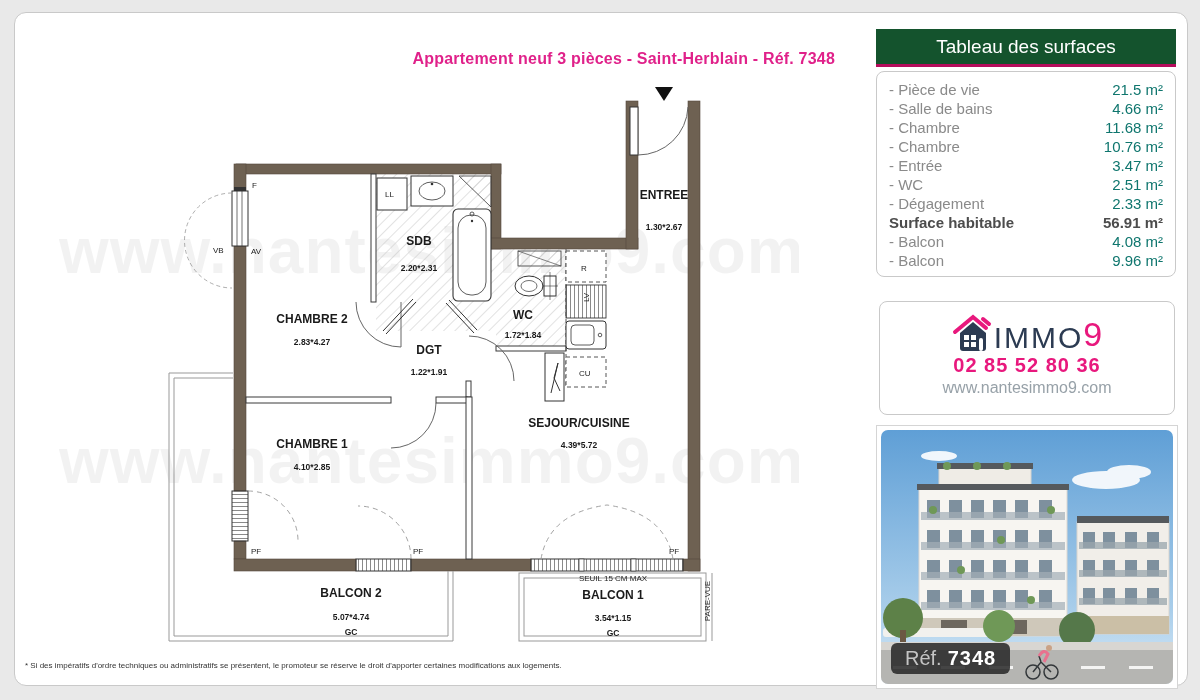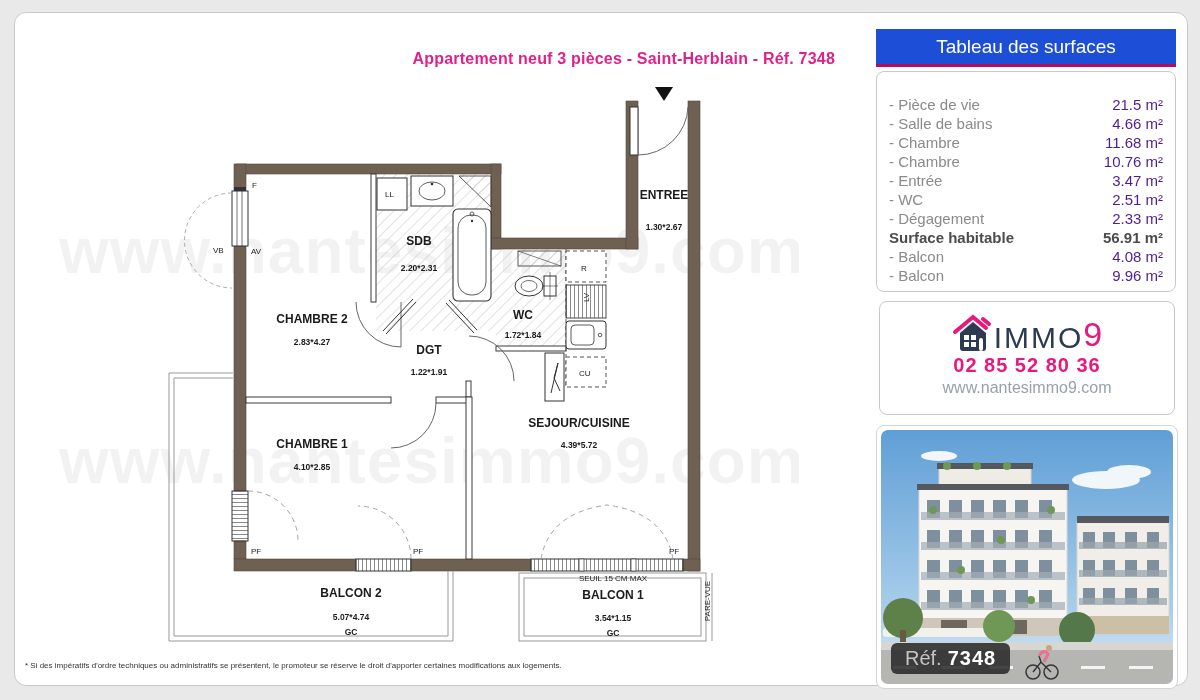--- a/index.html
+++ b/index.html
@@ -25,43 +25,43 @@
   .plan-wrap{position:absolute;left:146px;top:68px;width:620px;height:585px;z-index:2;}
   .plan-wrap svg{display:block;}
   text{font-family:"Liberation Sans",sans-serif;fill:#1a1a1a;}
   .room{font-size:12px;font-weight:bold;text-anchor:middle;}
   .dims{font-size:8.5px;font-weight:bold;text-anchor:middle;}
   .tiny{font-size:8px;text-anchor:middle;fill:#222;}
   .tinyL{font-size:8px;fill:#222;}
   
   .surfaces-card{position:absolute;left:861px;top:16px;width:300px;}
   .surfaces-header{
-    background:#1d4ed8;border-bottom:3px solid #b50d5c;border-radius:0;
+    background:#14532d;border-bottom:3px solid #b50d5c;border-radius:0;
     color:#fff;text-align:center;font-size:19px;padding:7px 0 6px;
   }
   .surfaces-body{
     margin-top:4px;border:1px solid #c9c9c9;border-radius:8px;
-    padding:23px 12px 6px;background:#fff;
+    padding:8px 12px 6px;background:#fff;
   }
   .srow{display:flex;justify-content:space-between;font-size:15px;line-height:19px;color:#8a8a8a;}
-  .srow .sv{color:#4c1d95;}
+  .srow .sv{color:#0f766e;}
   .srow-bold{font-weight:bold;color:#4c4c4c;}
   .srow-bold .sv{color:#4c4c4c;}
   .agency-card{
     position:absolute;left:864px;top:288px;width:294px;height:112px;
     border:1px solid #c9c9c9;border-radius:8px;background:#fff;text-align:center;
   }
   .logo-row{display:flex;align-items:center;justify-content:center;margin-top:12px;height:40px;}
   .logo-text{font-size:30px;color:#2c3b52;letter-spacing:2px;margin-top:8px;}
   .logo-digit{font-size:34px;color:#e8187d;letter-spacing:0;}
   .agency-phone{color:#e8187d;font-size:20px;font-weight:bold;letter-spacing:1px;}
   .agency-site{color:#97a1a8;font-size:16px;margin-top:2px;}
   .photo-card{
     position:absolute;left:861px;top:412px;width:302px;height:264px;margin:0;
-    background:#fff;border:1px solid #d5d5d5;border-radius:8px;padding:4px;box-sizing:border-box;
+    background:#fff;border:1px solid #d5d5d5;border-radius:0;padding:4px;box-sizing:border-box;
   }
   .photo-inner{position:relative;width:292px;height:254px;border-radius:7px;overflow:hidden;}
   .ref-badge{
     position:absolute;left:10px;bottom:10px;background:rgba(38,38,38,0.85);
     border-radius:6px;padding:4px 14px;font-size:20px;color:#c4c4c4;
   }
   .ref-badge b{color:#fff;margin-left:6px;letter-spacing:1px;}
   .disclaimer{
     position:absolute;left:10px;top:648px;width:760px;margin:0;
     font-size:8px;color:#333;

